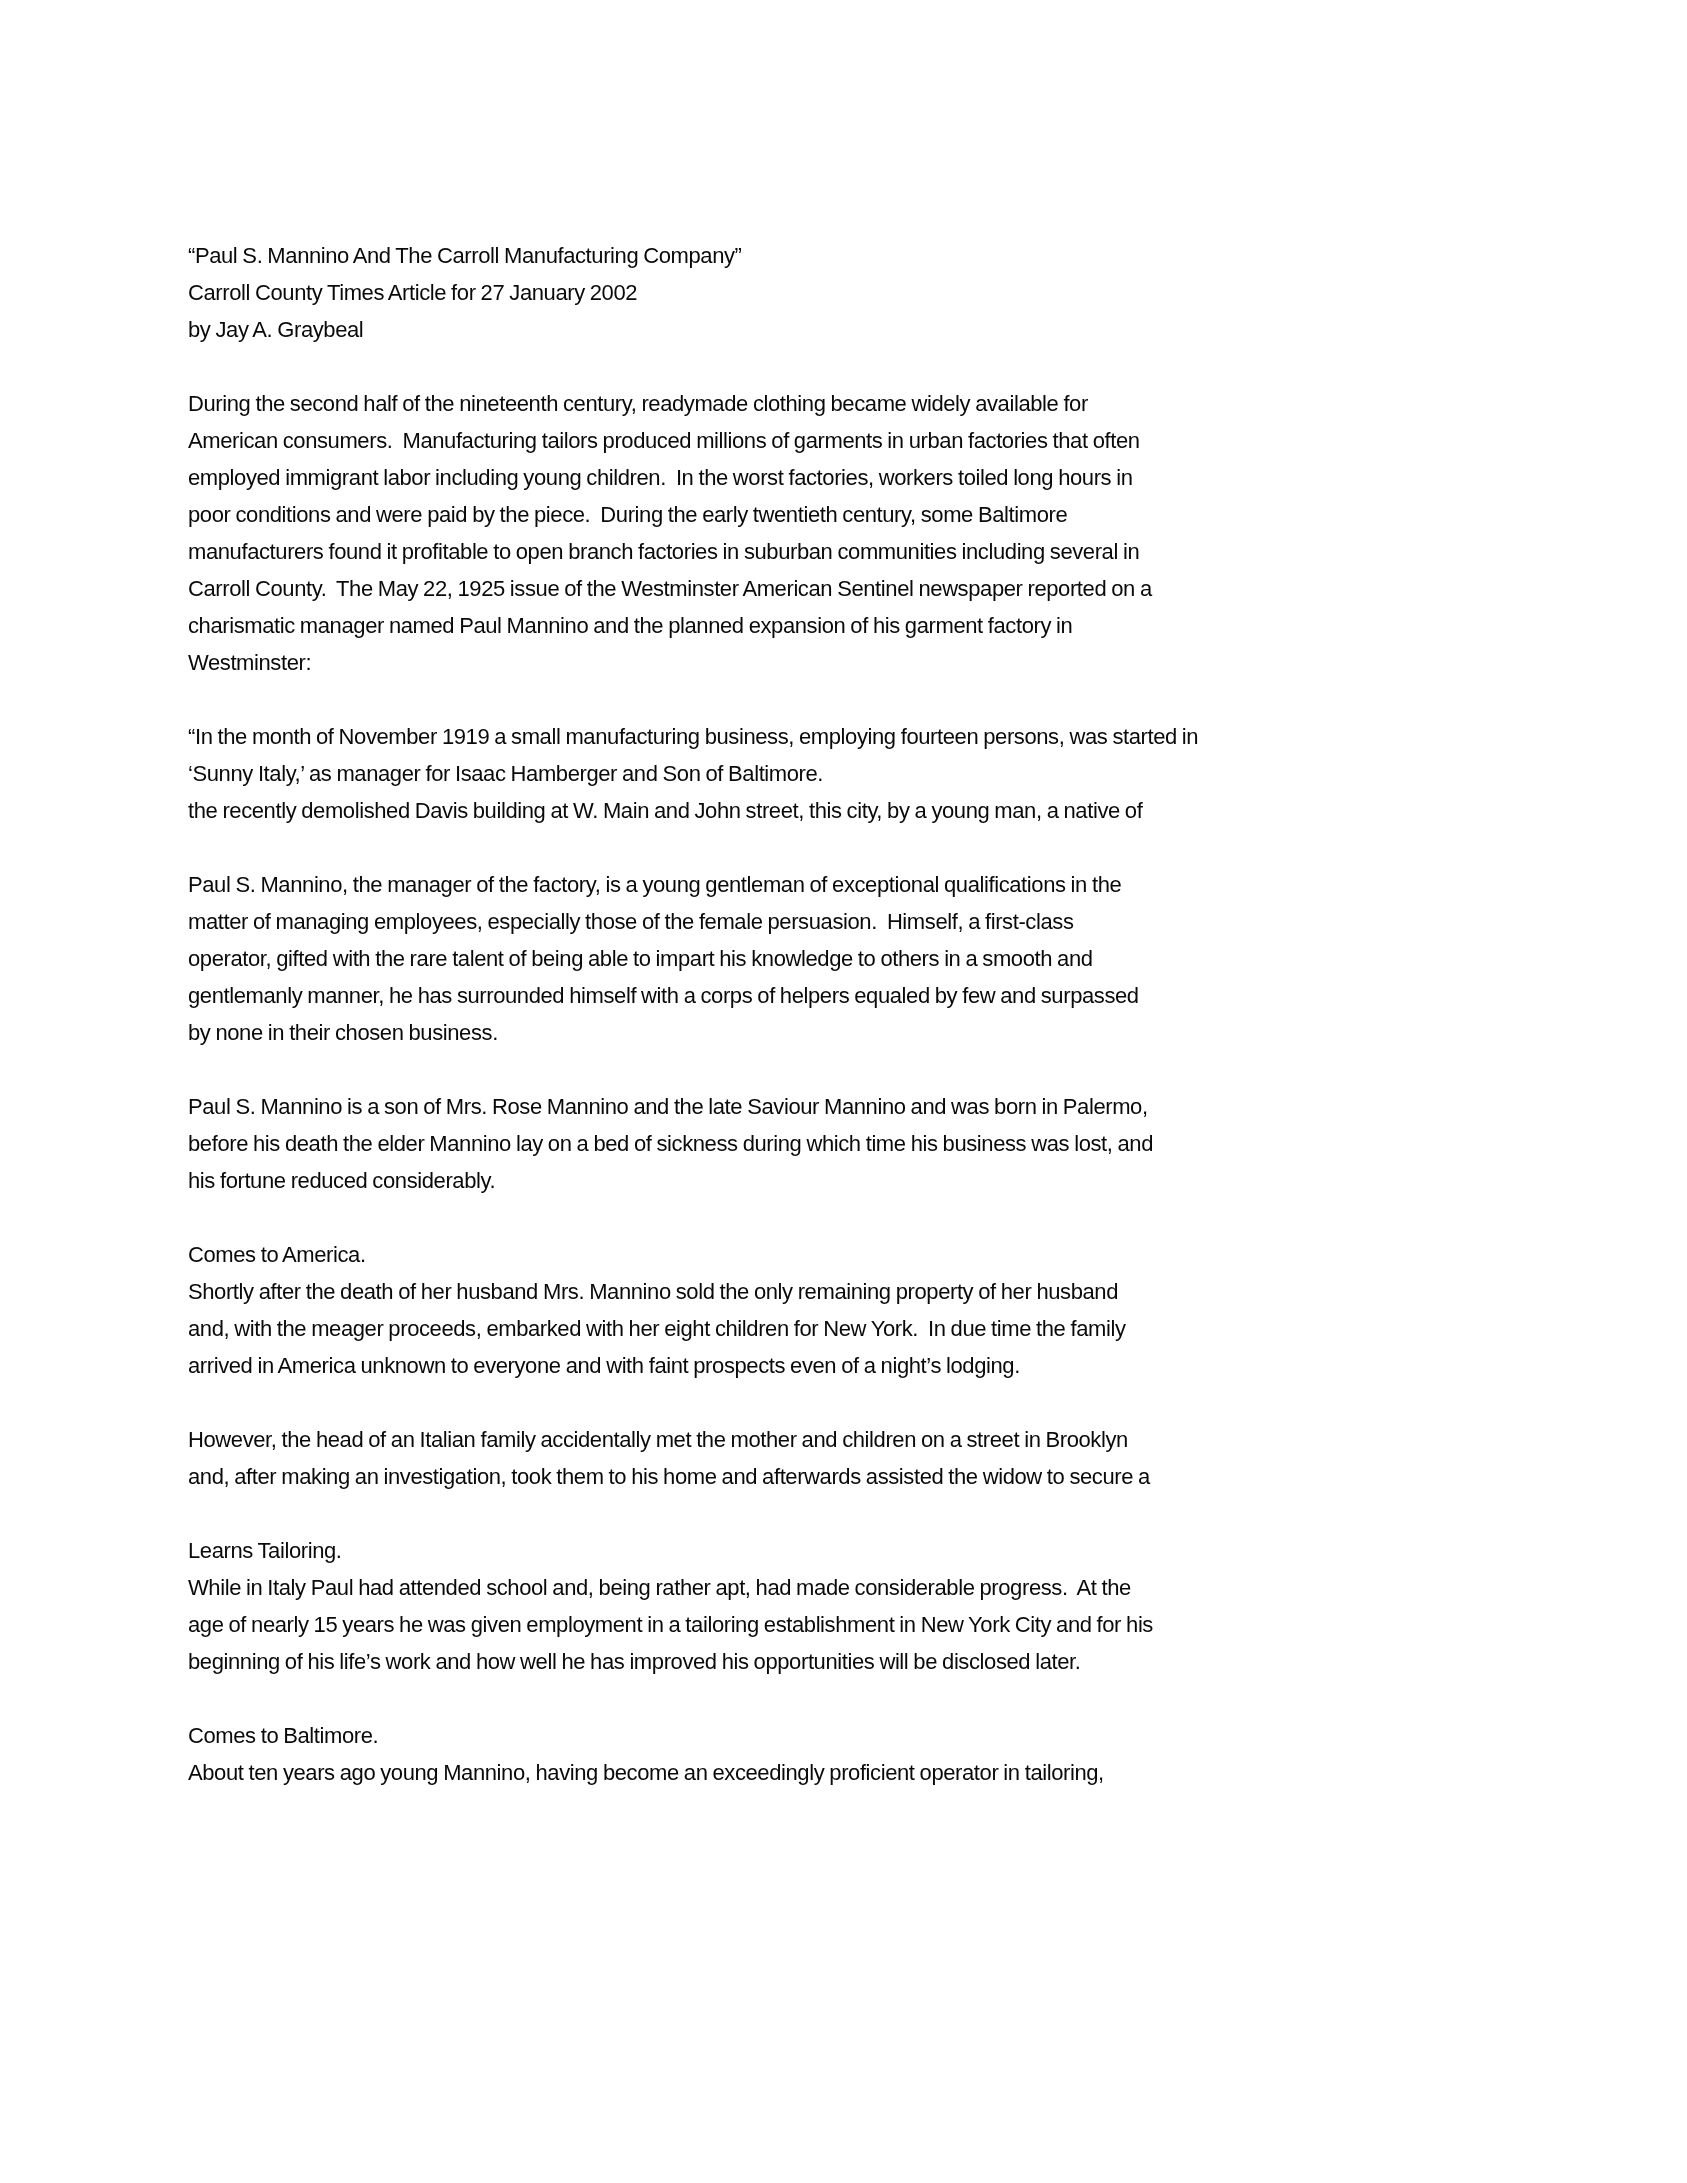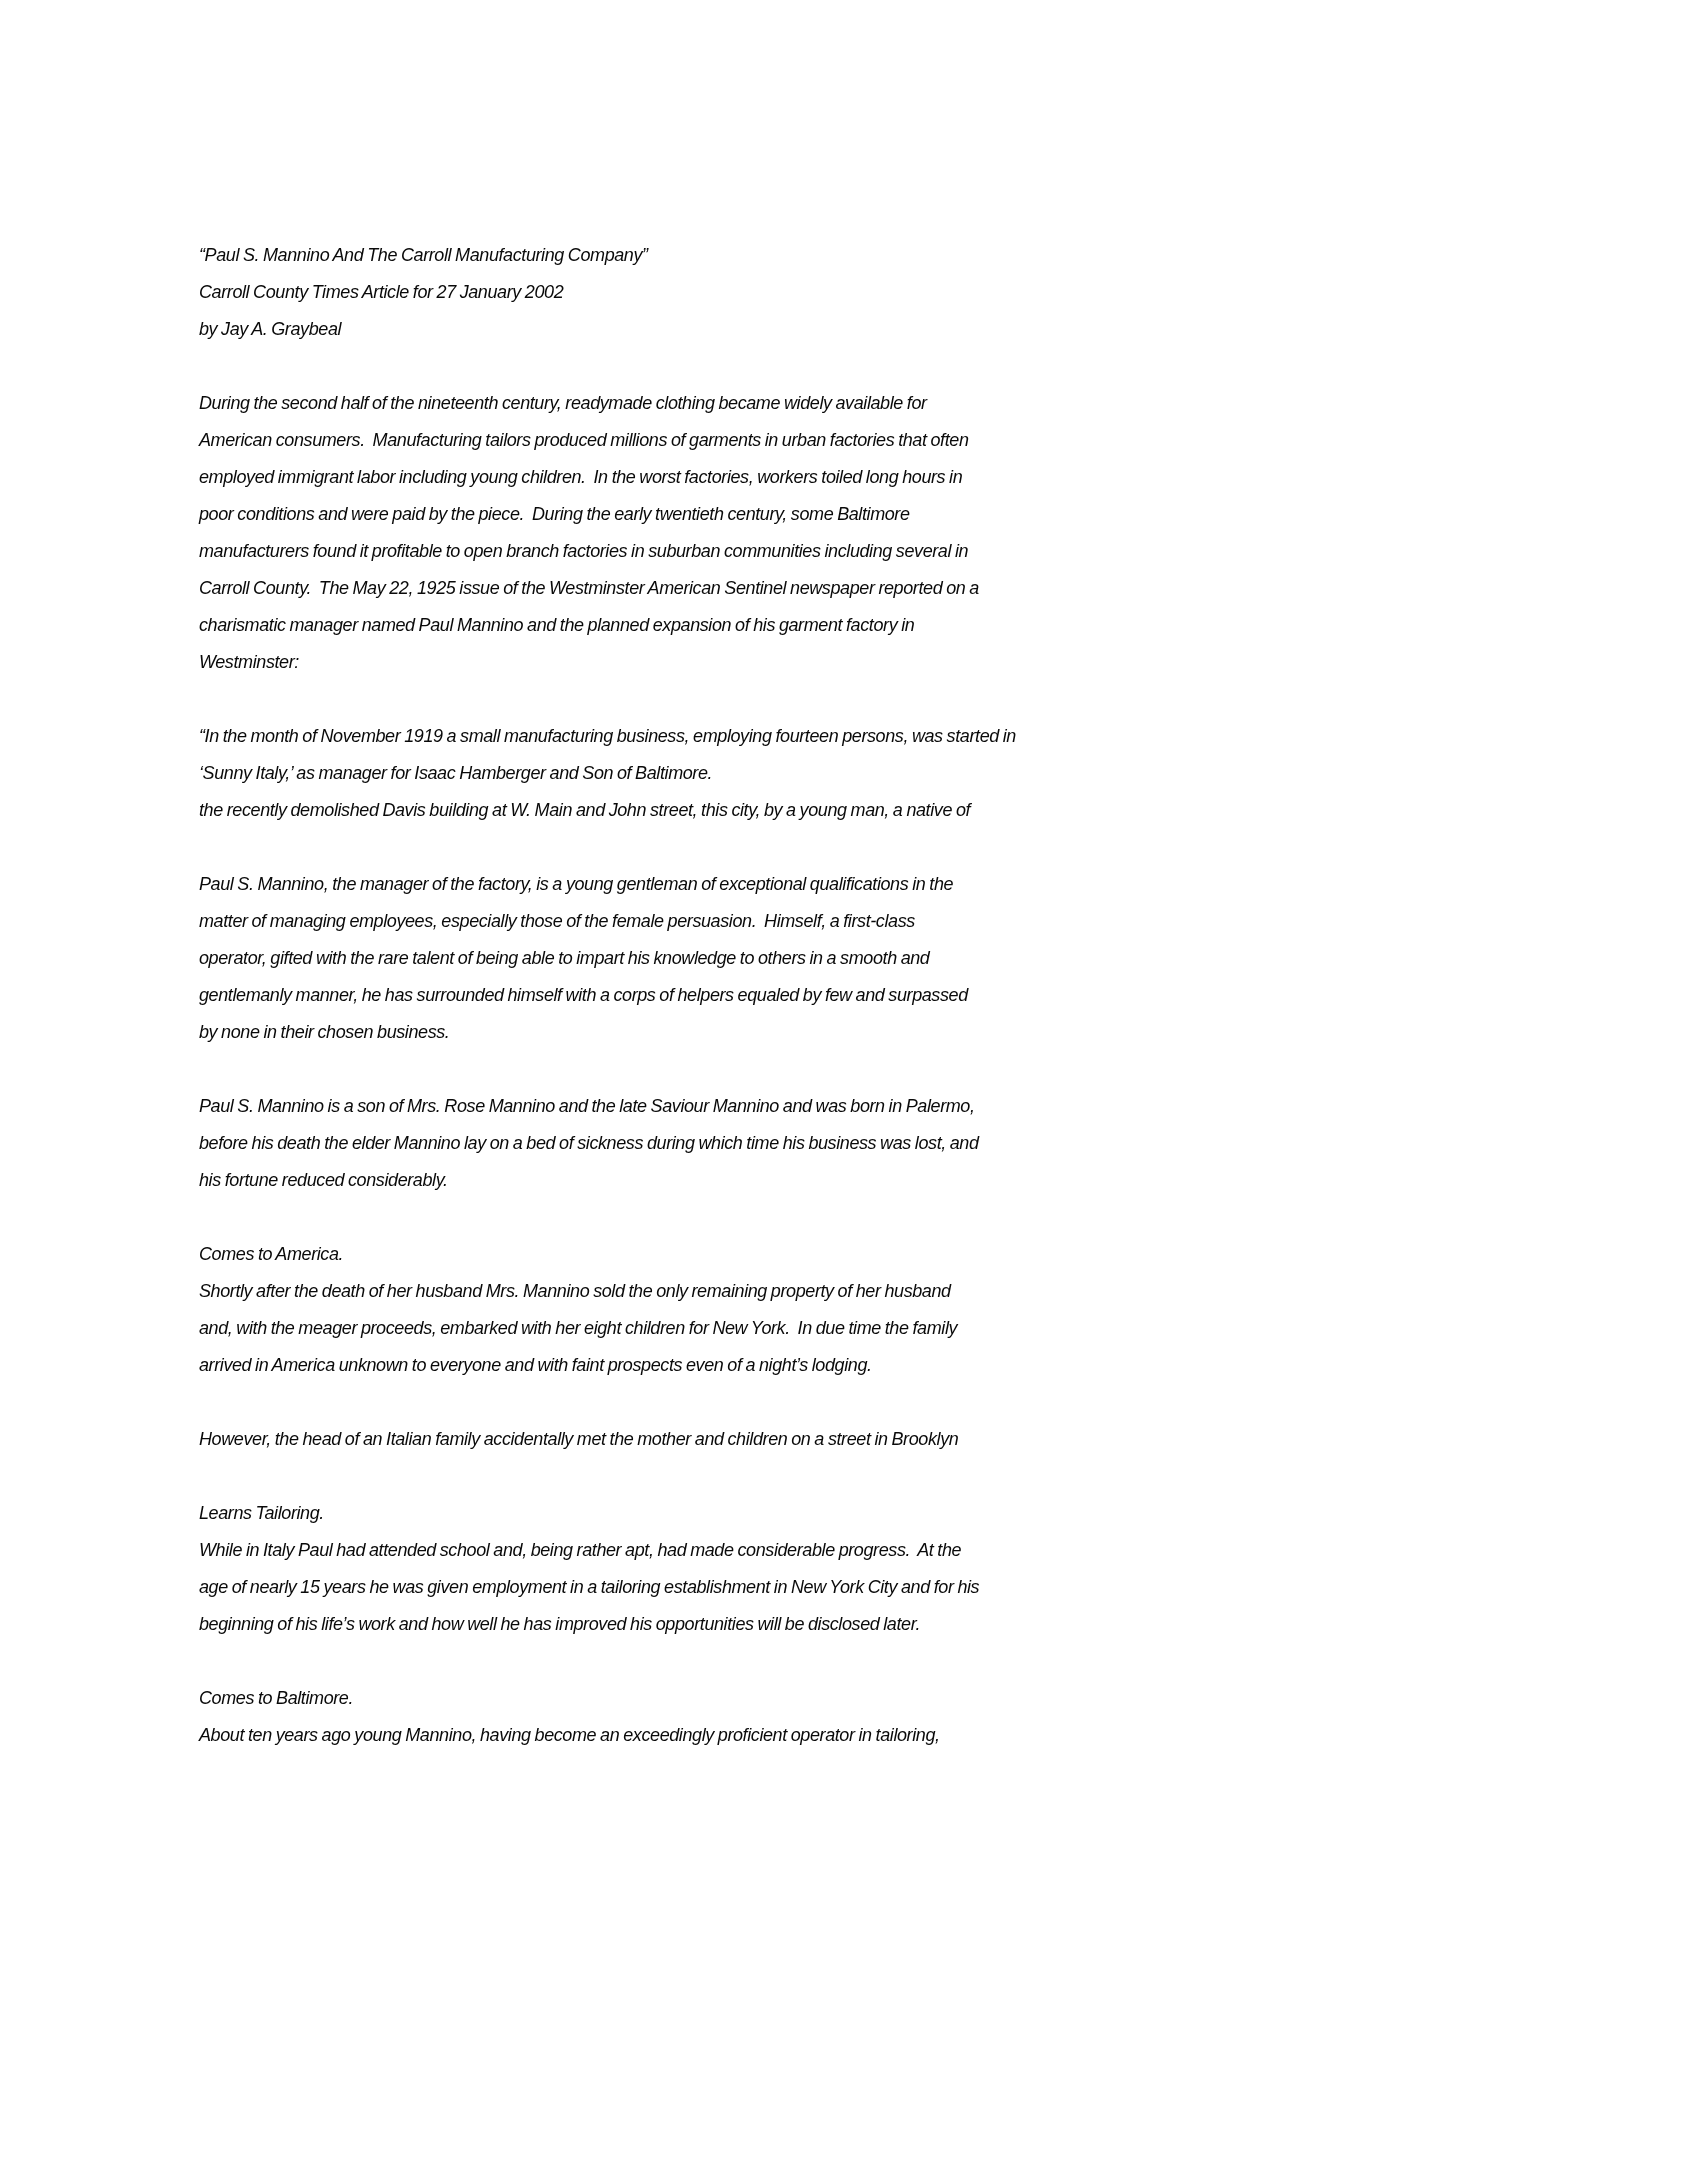--- a/index.html
+++ b/index.html
@@ -16,30 +16,29 @@
     .page {
       position: absolute;
       left: 0;
       top: 0;
       width: 1687px;
       height: 2183px;
       background: #ffffff;
     }
     .content {
       position: absolute;
-      left: 199px;
+      left: 188px;
       top: 237px;
       width: 1307px;
       font-family: "Liberation Sans", sans-serif;
-      font-size: 18px;
+      font-size: 22px;
       line-height: 37px;
       color: #0a0a0a;
       letter-spacing: -0.4px;
       word-spacing: -0.7px;
-      font-style: italic;
     }
     .line {
       display: block;
       white-space: pre;
       height: 37px;
     }
     .blank {
       display: block;
       height: 37px;
     }
@@ -96,20 +95,21 @@
     <div class="block">
       <span class="line">Comes to America.</span>
       <span class="line">Shortly after the death of her husband Mrs. Mannino sold the only remaining property of her husband</span>
       <span class="line">and, with the meager proceeds, embarked with her eight children for New York.  In due time the family</span>
       <span class="line">arrived in America unknown to everyone and with faint prospects even of a night’s lodging.</span>
     </div>
     <span class="blank"></span>
 
     <div class="block">
       <span class="line">However, the head of an Italian family accidentally met the mother and children on a street in Brooklyn</span>
+      <span class="line">and, after making an investigation, took them to his home and afterwards assisted the widow to secure a</span>
     </div>
     <span class="blank"></span>
 
     <div class="block">
       <span class="line">Learns Tailoring.</span>
       <span class="line">While in Italy Paul had attended school and, being rather apt, had made considerable progress.  At the</span>
       <span class="line">age of nearly 15 years he was given employment in a tailoring establishment in New York City and for his</span>
       <span class="line">beginning of his life’s work and how well he has improved his opportunities will be disclosed later.</span>
     </div>
     <span class="blank"></span>

